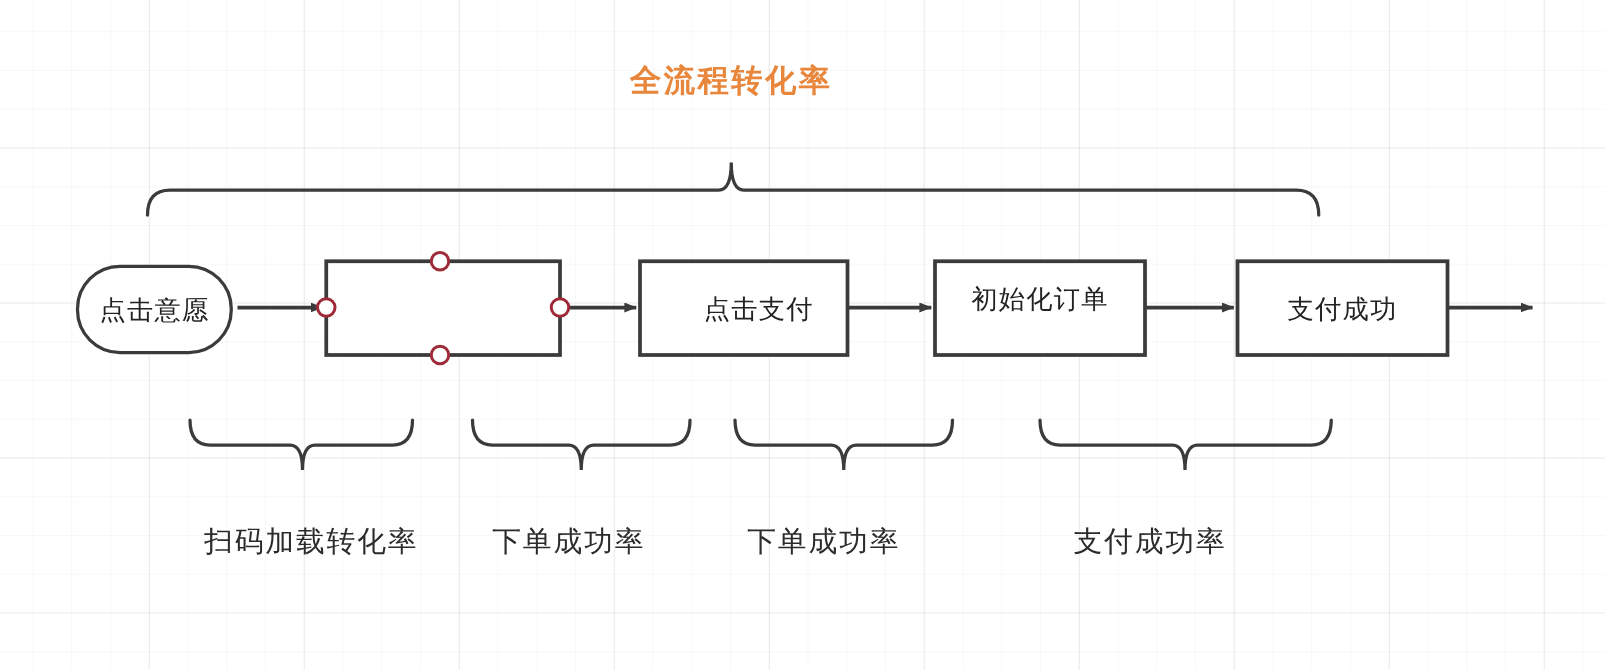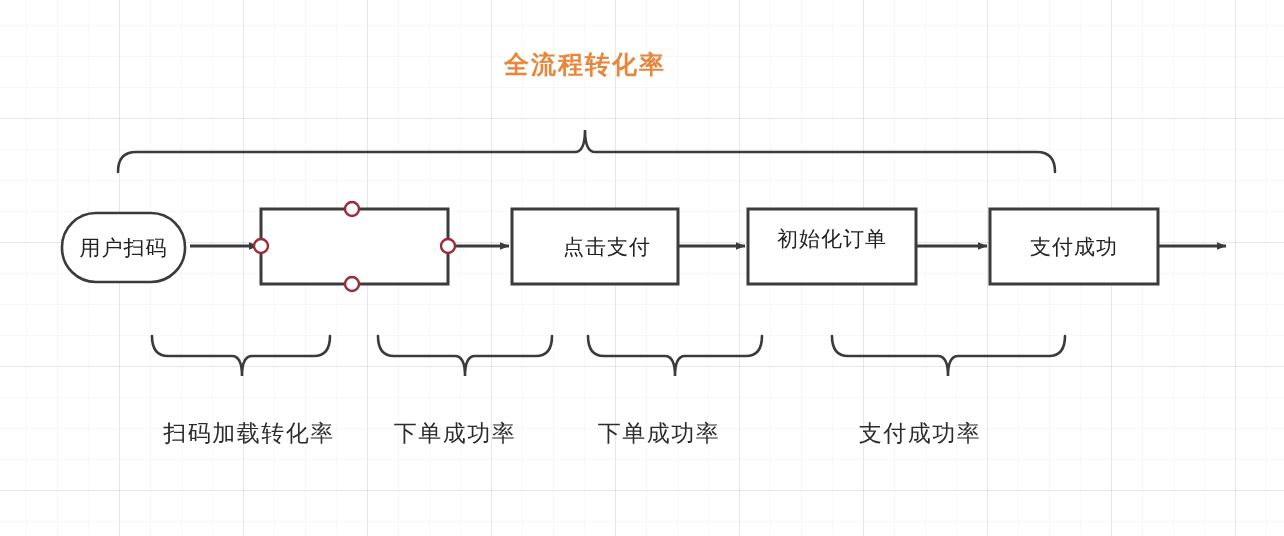--- a/index.html
+++ b/index.html
@@ -133,21 +133,21 @@
     <g>
       <path d="M588,336 Q588,356 604,356 L665,356 Q675,356 675,376 Q675,356 685,356 L746,356 Q762,356 762,336" fill="none" stroke="#3b3b3b" stroke-width="2.6" stroke-linecap="round"></path>
     </g>
     <g>
       <path d="M832,336 Q832,356 848,356 L938,356 Q948,356 948,376 Q948,356 958,356 L1049,356 Q1065,356 1065,336" fill="none" stroke="#3b3b3b" stroke-width="2.6" stroke-linecap="round"></path>
     </g>
   </svg>
 
   <div id="title-text" style="color: rgb(232, 134, 60);">全流程转化率</div>
 
-  <div class="node-label" style="left:62px; top:213px; width:123px; height:69px;">用户扫码</div>
+  <div class="node-label" style="left:62px; top:213px; width:123px; height:69px;">点击意愿</div>
   <div class="node-label" style="left:512px; top:209px; width:166px; height:75px;padding-left:12px;">点击支付</div>
   <div class="node-label" style="left:748px; top:209px; width:168px; height:60px;">初始化订单</div>
   <div class="node-label" style="left:990px; top:209px; width:168px; height:75px;text-align:center;">支付成功</div>
 
   <div class="metric-label" style="left:249px; top:418px;">扫码加载转化率</div>
   <div class="metric-label" style="left:455px; top:418px;">下单成功率</div>
   <div class="metric-label" style="left:920px; top:418px;">支付成功率</div>
   <div class="metric-label" style="left:659px; top:418px;">下单成功率</div>
 
 </div>

